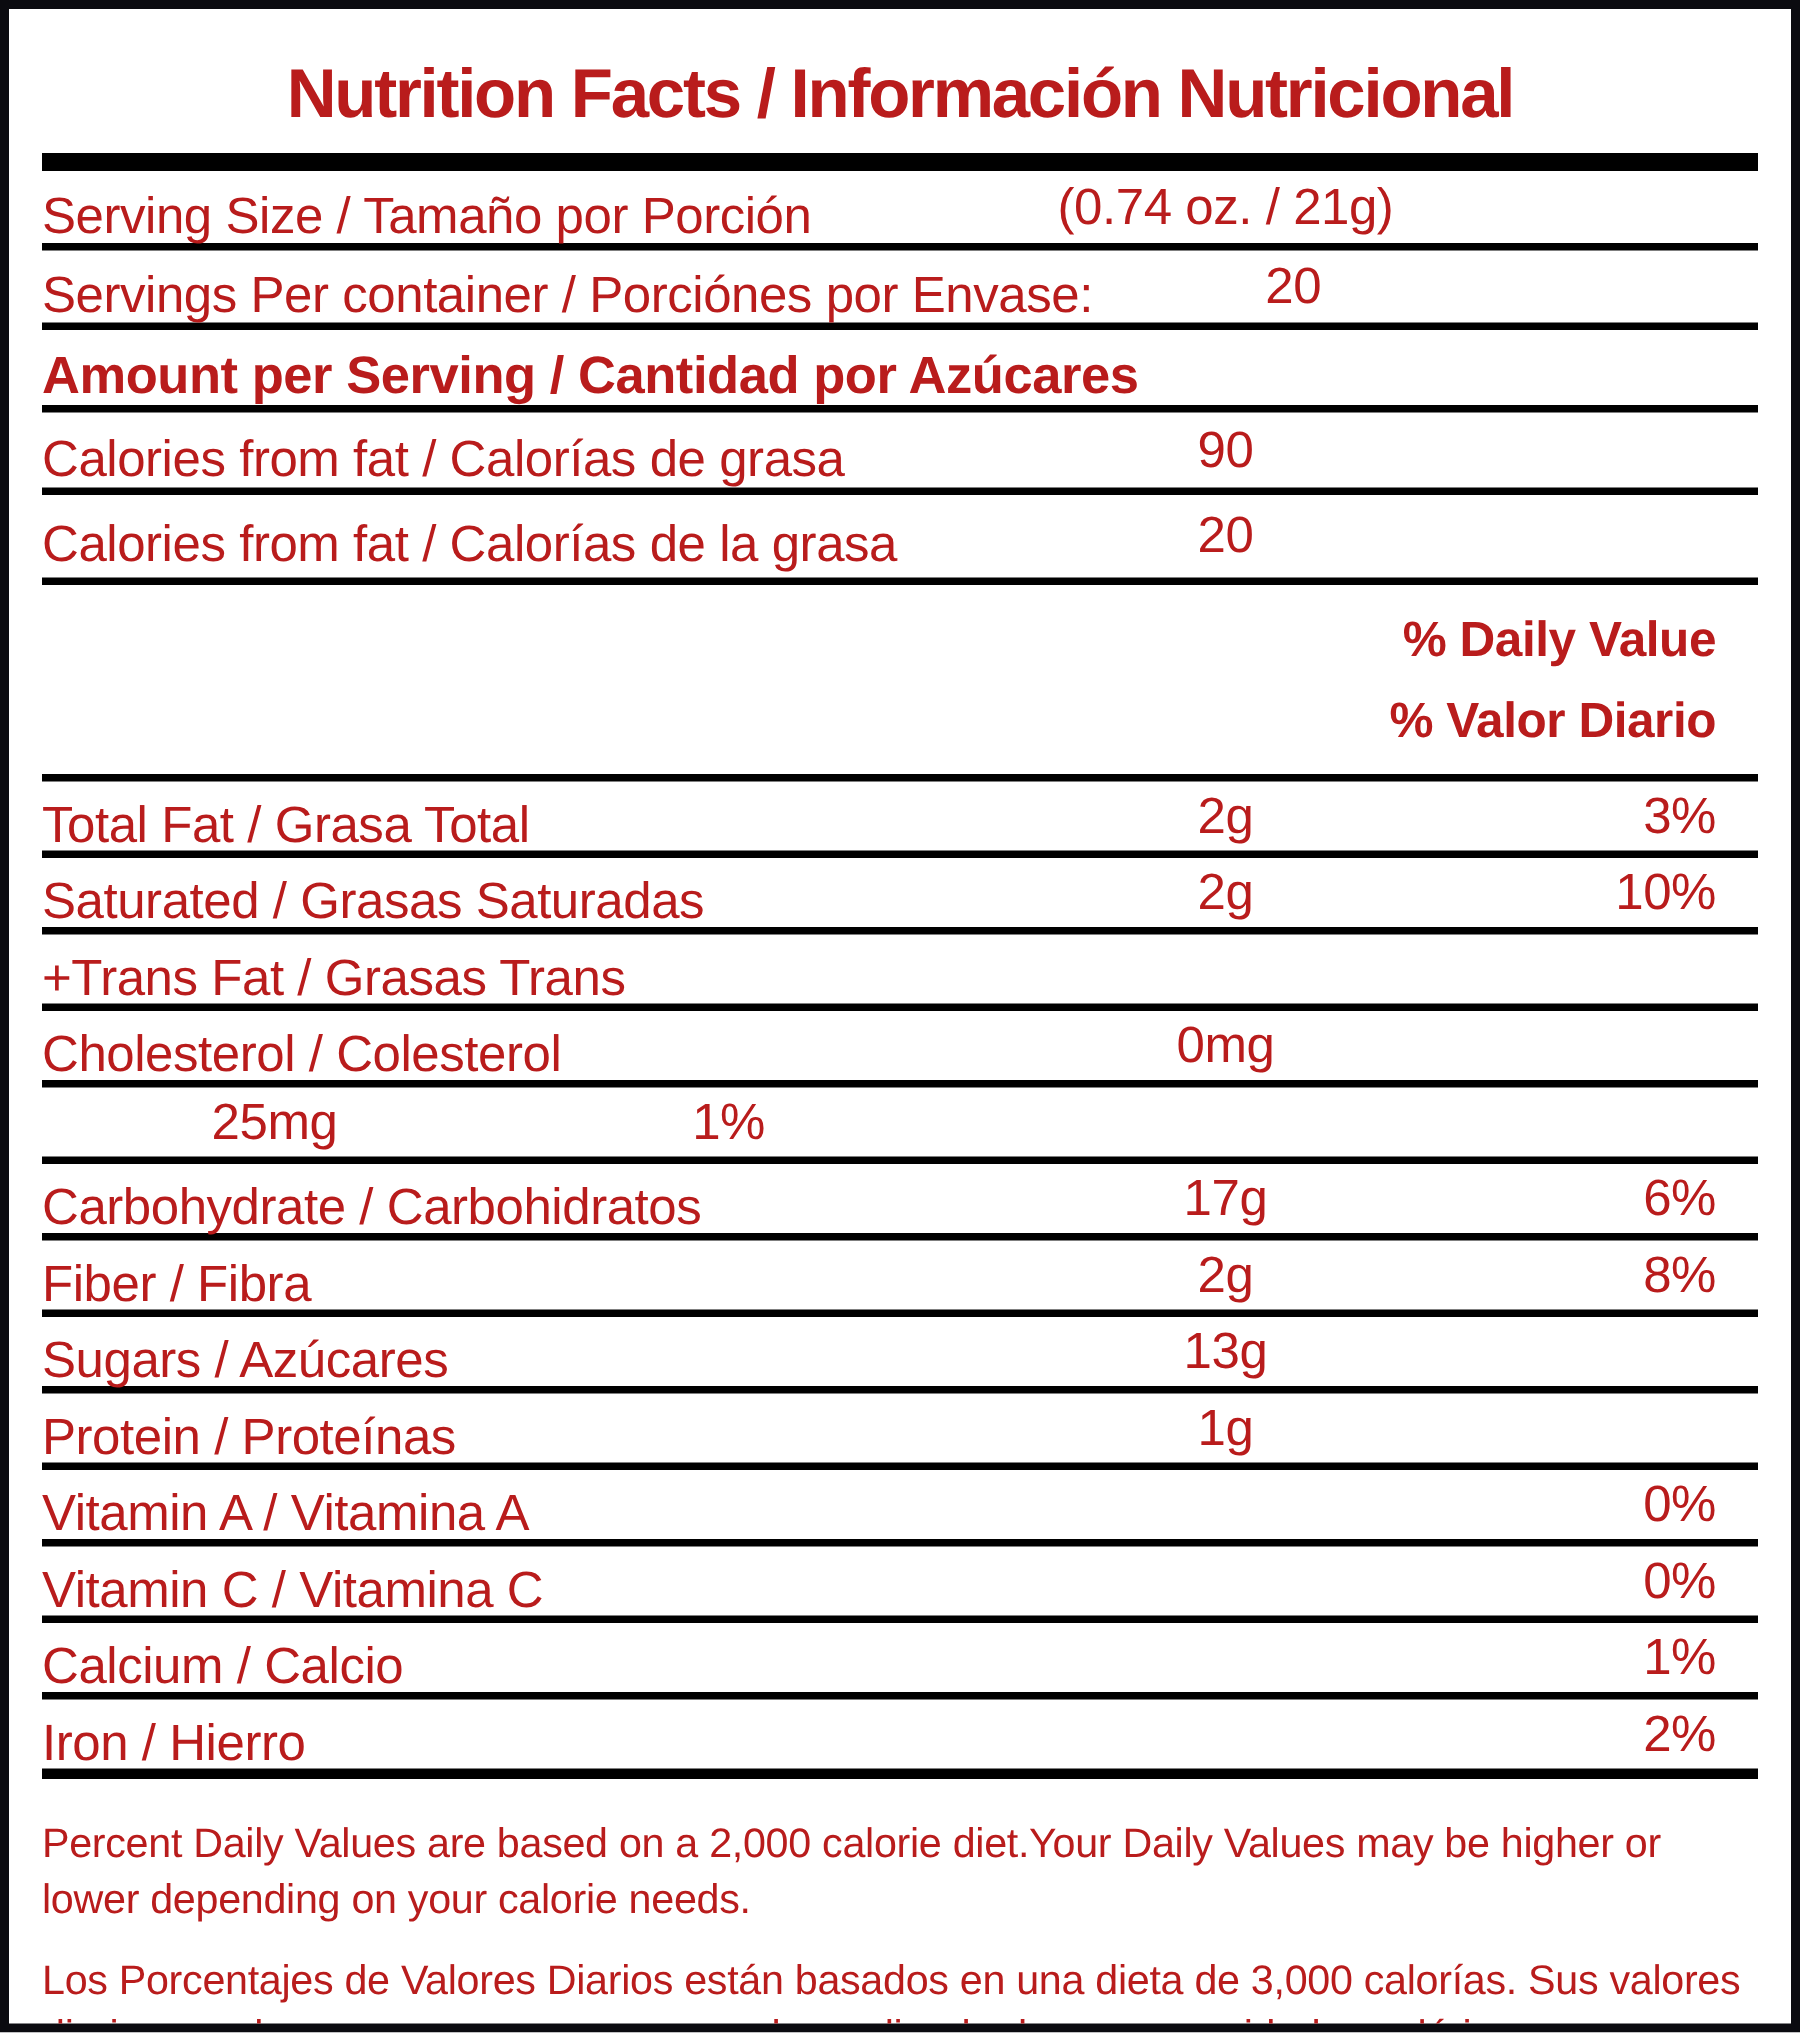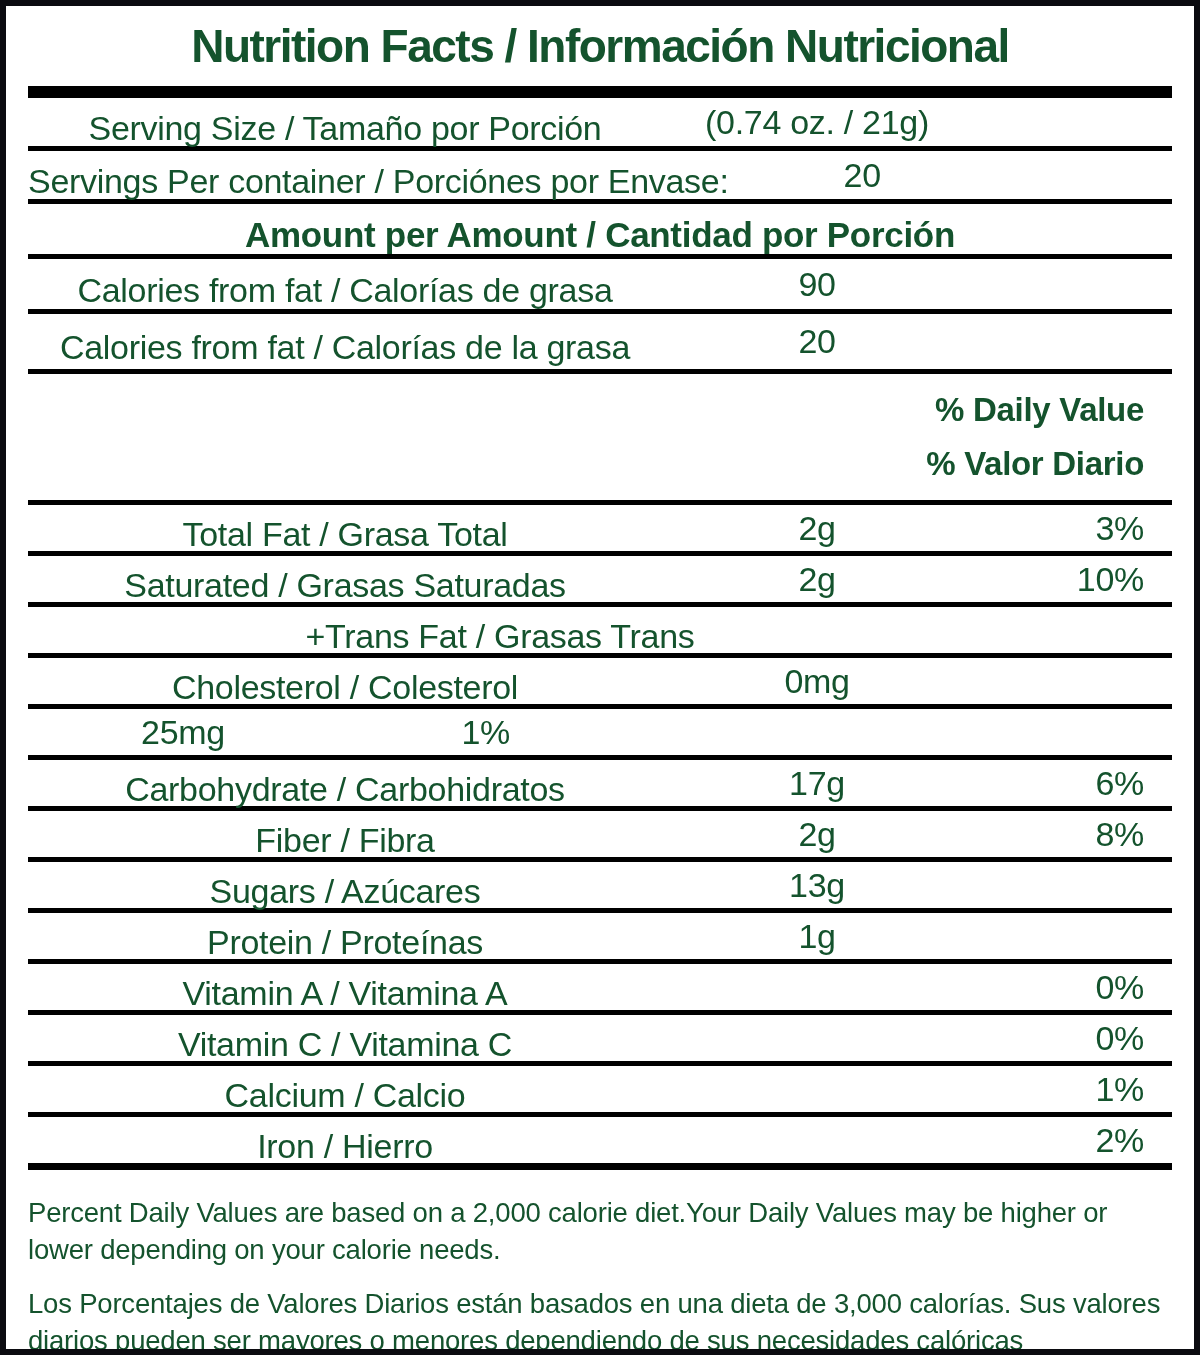--- a/index.html
+++ b/index.html
@@ -1,44 +1,44 @@
 <!DOCTYPE html>
 <html><head>
 <meta charset="utf-8">
 <style>
   * { margin:0; padding:0; box-sizing:border-box; }
   html, body { background:#ffffff; }
   body { width:1200px; }
 
   .label {
     width:1200px; height:1355px;
-    background:#ffffff; color:#14532d;
+    background:#ffffff; color:#b91c1c;
     border:6px solid #0b0b10;
-    padding:0 22px;
+    padding:16px 22px;
     font-family:"Liberation Sans","DejaVu Sans",sans-serif;
     overflow:hidden;
   }
 
   .title {
     height:80px;
     display:flex; align-items:center; justify-content:center;
     font-size:46px; font-weight:700; letter-spacing:-1.5px;
     white-space:nowrap;
   }
 
   .bar  { height:12px; background:#000; }
   .sep  { height:5px;  background:#000; }
   .sep.thick { height:7px; }
 
   .row {
     display:flex; align-items:center;
     height:48px; font-size:34px; letter-spacing:-0.3px;
     white-space:nowrap;
   }
-  .row .lbl { flex:1; text-align:center;margin-top:12px; }
+  .row .lbl { flex:1; text-align:left;margin-top:12px; }
   .row .amt { width:310px; text-align:center; }
   .row .pct { width:200px; text-align:right; padding-right:28px; }
 
   .row.h50 { height:50px; }
   .row.h55 { height:55px; }
   .row.h46 { height:46px; }
 
   .heading-row { font-weight:700; font-size:35px; height:50px; }
 
   .dv-header {
@@ -68,21 +68,21 @@
   <div class="sep"></div>
 
   <div class="row">
     <span class="lbl">Servings Per container / Porciónes por Envase:</span>
     <span class="amt">20</span>
     <span class="pct"></span>
   </div>
   <div class="sep"></div>
 
   <div class="row heading-row">
-    <span class="lbl">Amount per Amount / Cantidad por Porción</span>
+    <span class="lbl">Amount per Serving / Cantidad por Azúcares</span>
   </div>
   <div class="sep"></div>
 
   <div class="row h50">
     <span class="lbl">Calories from fat / Calorías de grasa</span>
     <span class="amt">90</span>
     <span class="pct"></span>
   </div>
   <div class="sep"></div>
 

